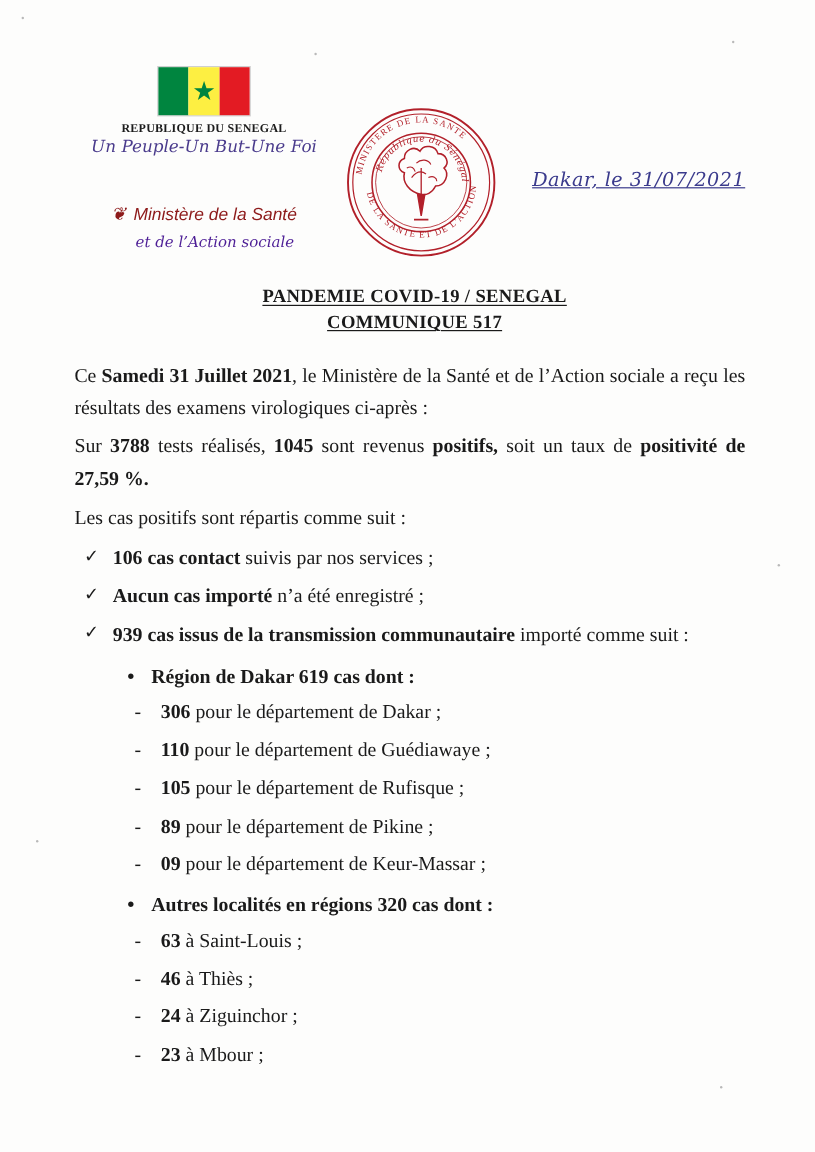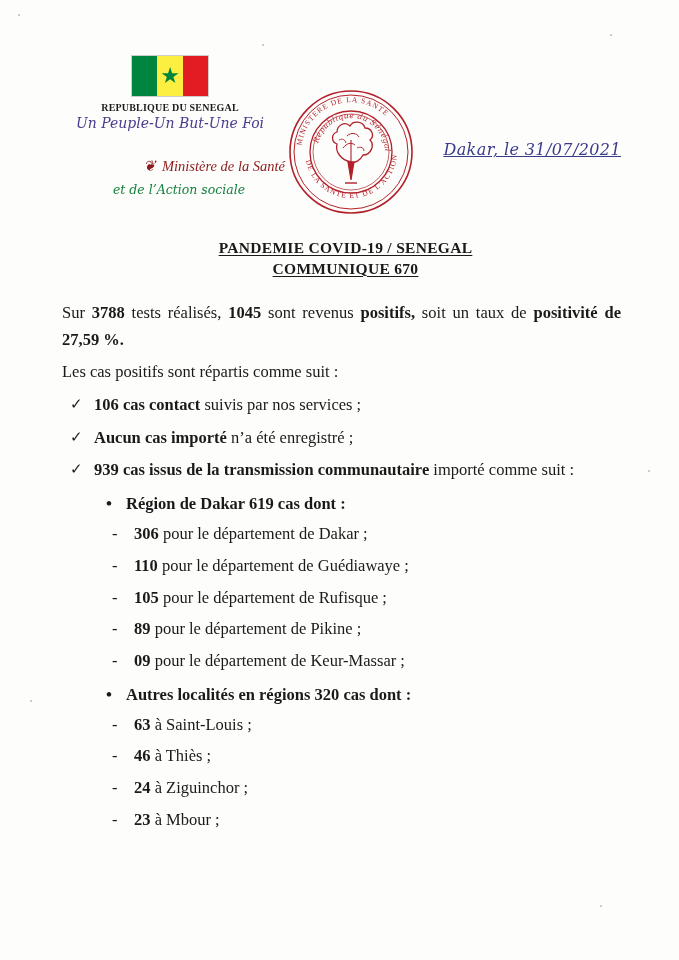--- a/index.html
+++ b/index.html
@@ -59,40 +59,39 @@
     color: #1c1c1c;
   }
   .motto {
     font-family: "DejaVu Serif", serif;
     font-style: italic;
     font-size: 14px;
     color: #4a3b8c;
     margin-top: 2px;
   }
   .ministry {
-    margin-top: 26px;
-    font-family: Liberation Serif, serif;
+    margin-top: 38px;
+    font-family: Liberation Sans, sans-serif;
     font-style: italic;
     font-size: 14.5px;
     color: #8d1a1a;
     white-space: nowrap;
-    text-align: right;
   }
   .ministry .swirl {
     font-size: 15px;
     margin-right: 6px;
     color: #8d1a1a;
   }
   .ministry2 {
     margin-top: 7px;
     margin-left: 18px;
     font-family: "DejaVu Serif", serif;
     font-style: italic;
     font-size: 12.5px;
-    color: #15803d;
+    color: #4c1d95;
   }
 
   
   .seal {
     position: absolute;
     left: 287px;
     top: 88px;
     width: 128px;
     height: 128px;
   }
@@ -259,25 +258,28 @@
           <path d="M64 74 L64 52" stroke-width="1.1" fill="none"></path>
         </g>
       </svg>
     </div>
 
     <div class="date-line">Dakar, le 31/07/2021</div>
   </div>
 
   <div class="title-block">
     <div><span class="t1">PANDEMIE COVID-19 / SENEGAL</span></div>
-    <div><span class="t2">COMMUNIQUE 670</span></div>
+    <div><span class="t2">COMMUNIQUE 517</span></div>
   </div>
 
   <div class="body-text">
 
+    <div class="para">
+      <span>Ce </span><b>Samedi 31 Juillet 2021</b><span>, le Ministère de la Santé et de l’Action sociale a reçu les résultats des examens virologiques ci-après :</span>
+    </div>
 
     <div class="para">
       <span>Sur </span><b>3788</b><span> tests réalisés, </span><b>1045</b><span> sont revenus </span><b>positifs,</b><span> soit un taux de </span><b>positivité de 27,59 %.</b>
     </div>
 
     <div class="para">Les cas positifs sont répartis comme suit :</div>
 
     <ul class="check-list">
       <li>
         <span class="ck">✓</span>

